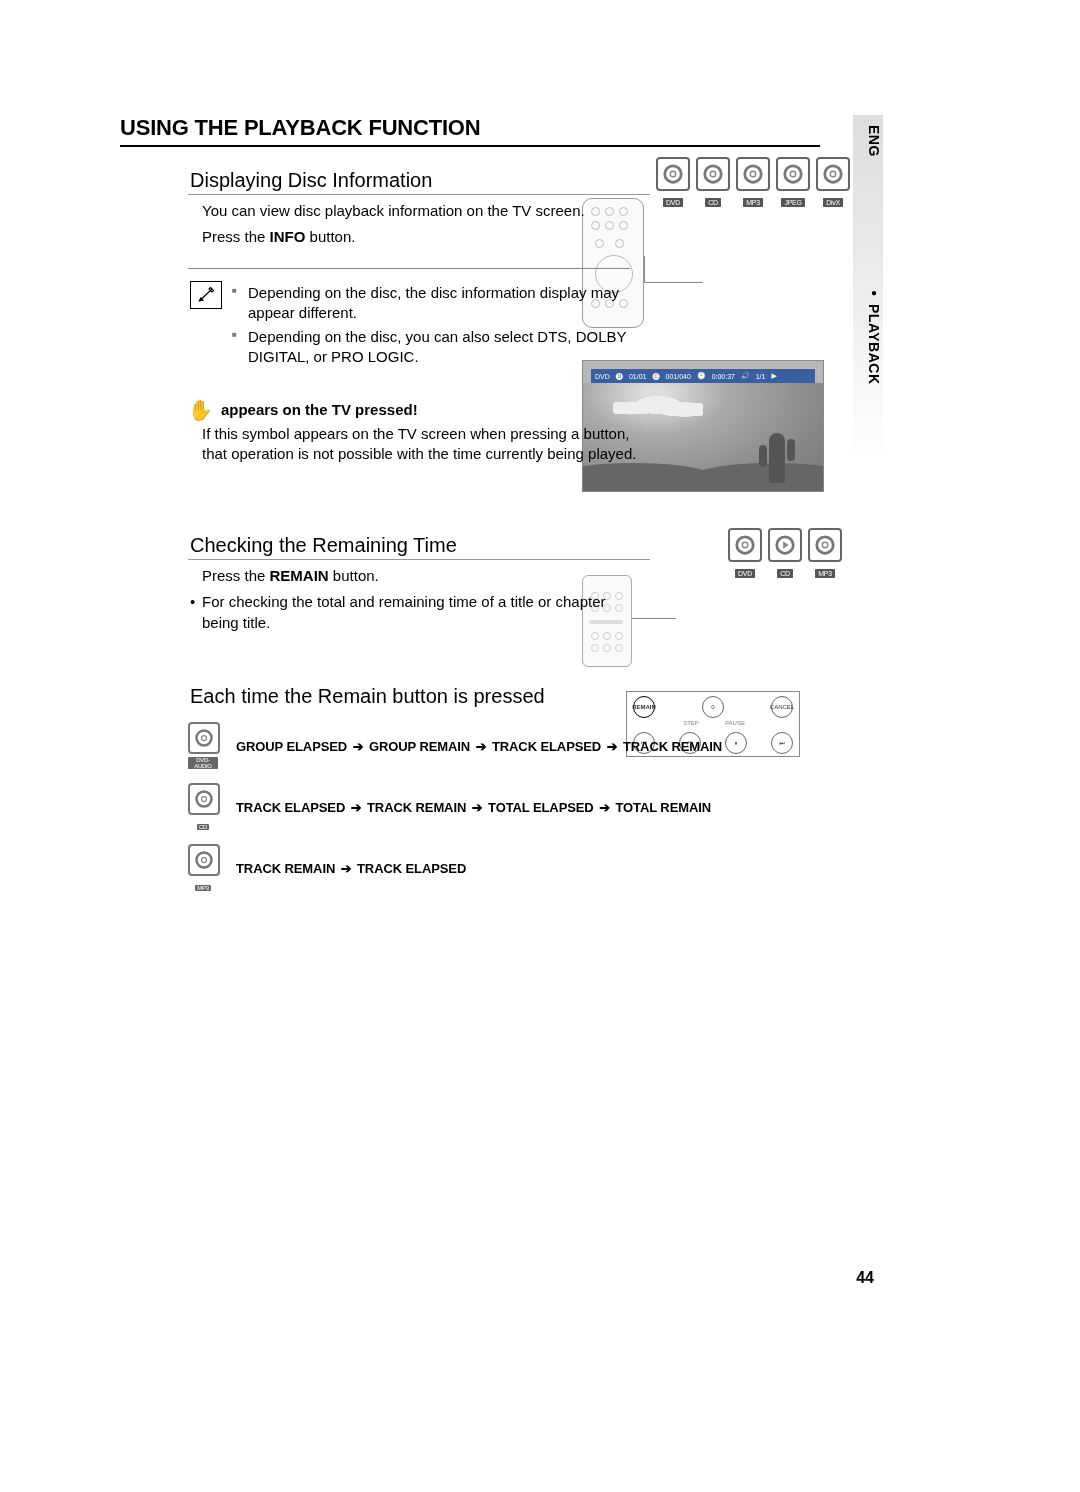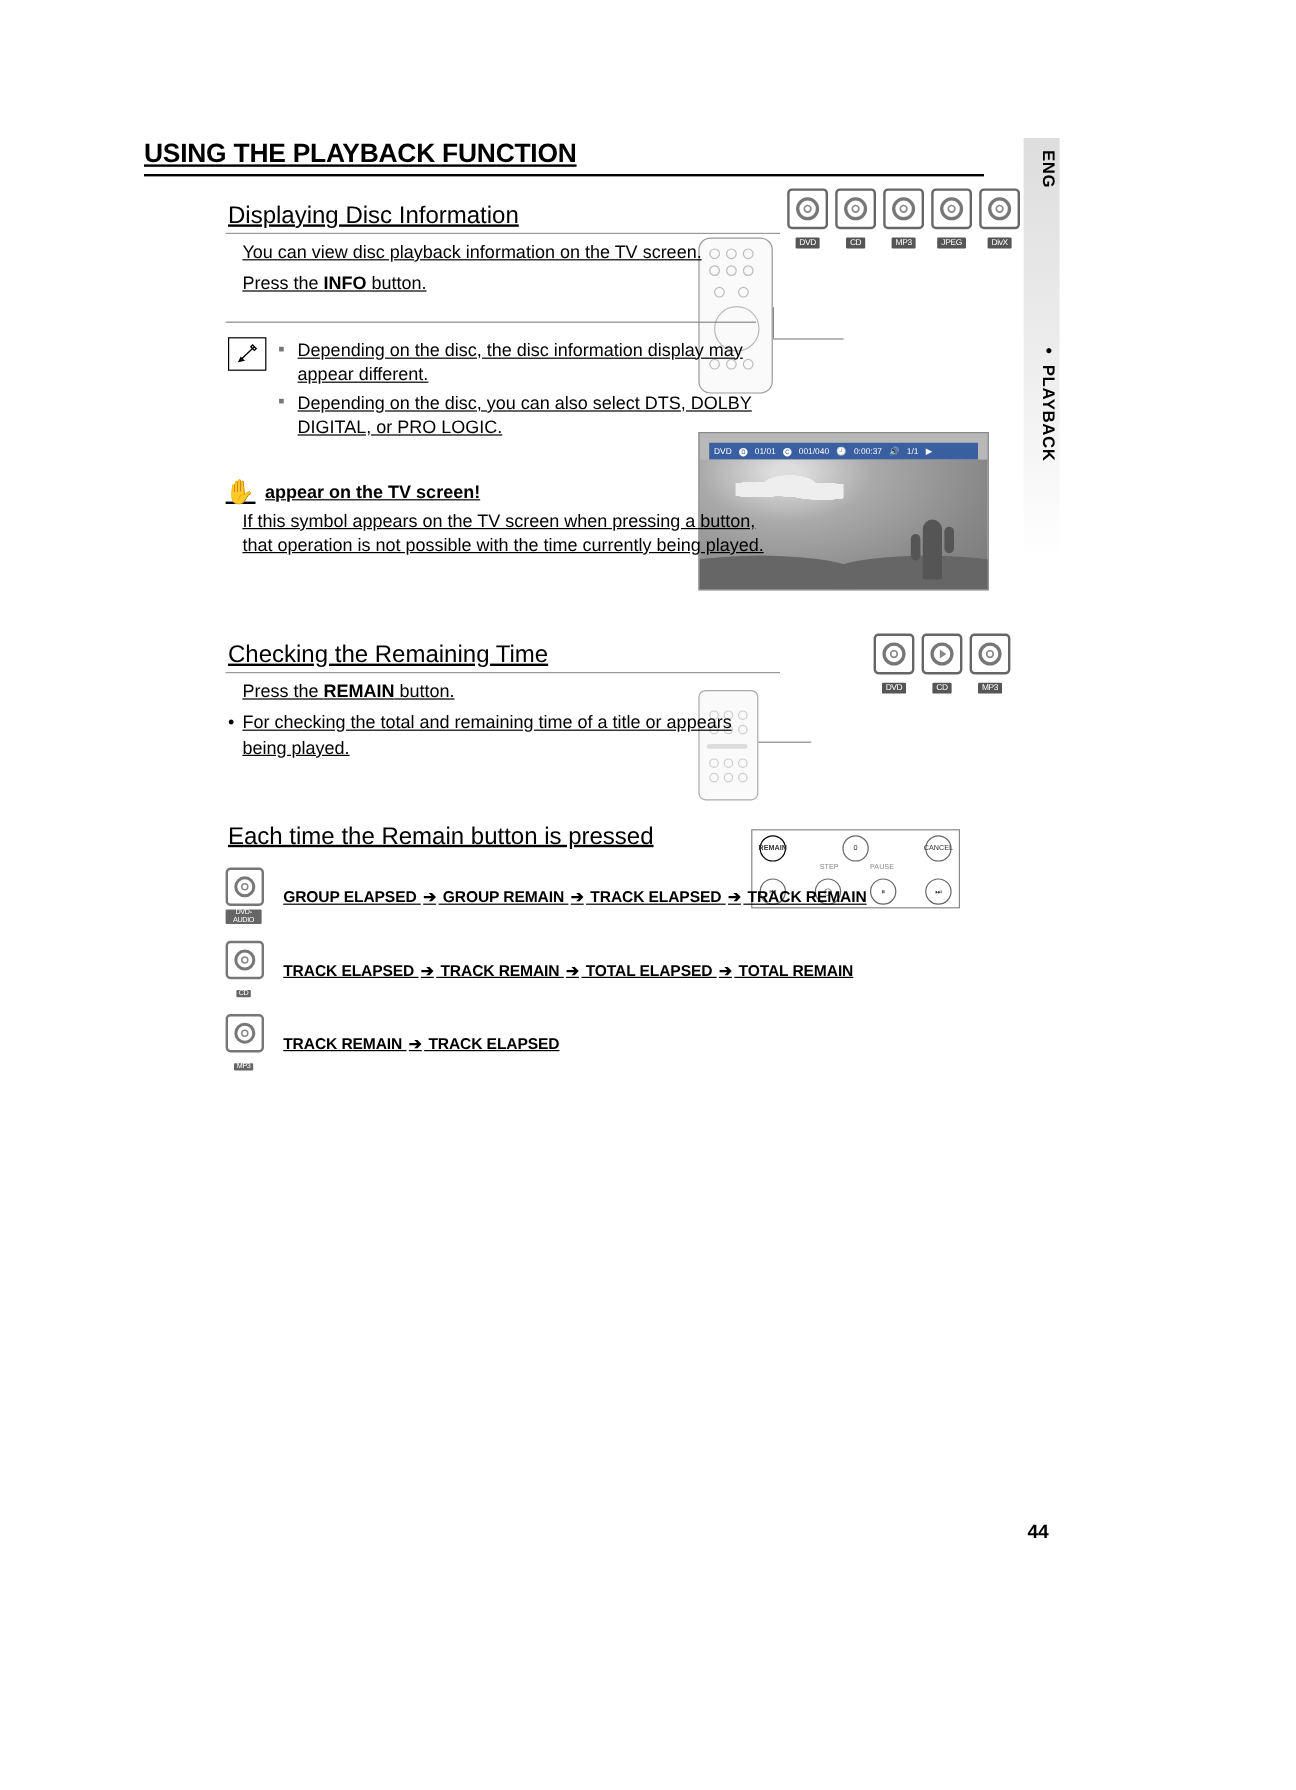--- a/index.html
+++ b/index.html
@@ -14,21 +14,20 @@
   .page {
     position: relative;
     width: 1080px;
     height: 1492px;
   }
   .main-col {
     position: absolute;
     left: 120px;
     top: 115px;
     width: 700px;
-    text-decoration: underline;
   }
   .page-title {
     font-size: 22px;
     font-weight: bold;
     border-bottom: 2px solid #000;
     padding-bottom: 4px;
     margin: 0 0 22px 0;
     letter-spacing: -0.2px;
   }
   .section-h {
@@ -325,30 +324,30 @@
           </div>
           <ul class="square-list">
             <li>Depending on the disc, the disc information display may appear different.</li>
             <li>Depending on the disc, you can also select DTS, DOLBY DIGITAL, or PRO LOGIC.</li>
           </ul>
         </div>
       </div>
 
       <div class="hand-line">
         <span class="hand-icon">✋</span>
-        <span>appear on the TV screen!</span>
+        <span>appears on the TV pressed!</span>
       </div>
       <p class="body-text" style="margin-top:2px;">If this symbol appears on the TV screen when pressing a button, that operation is not possible with the time currently being played.</p>
 
       <h2 class="section-h" style="margin-top:70px;">Checking the Remaining Time</h2>
       <p class="body-text">
         <span>Press the </span><b>REMAIN</b><span> button.</span>
       </p>
       <div class="dot-list">
-        <div class="li">For checking the total and remaining time of a title or appears being played.</div>
+        <div class="li">For checking the total and remaining time of a title or chapter being title.</div>
       </div>
 
       <h3 class="subsection-h3" style="margin-top:52px;">Each time the Remain button is pressed</h3>
       <div class="seq-list">
 
           <div class="seq-row">
             <div class="seq-icon"><span class="ring">
                 <svg class="disc-svg" viewBox="0 0 24 24">
                   <circle class="outer" cx="12" cy="12" r="9"></circle>
                   <circle class="inner" cx="12" cy="12" r="3"></circle>

